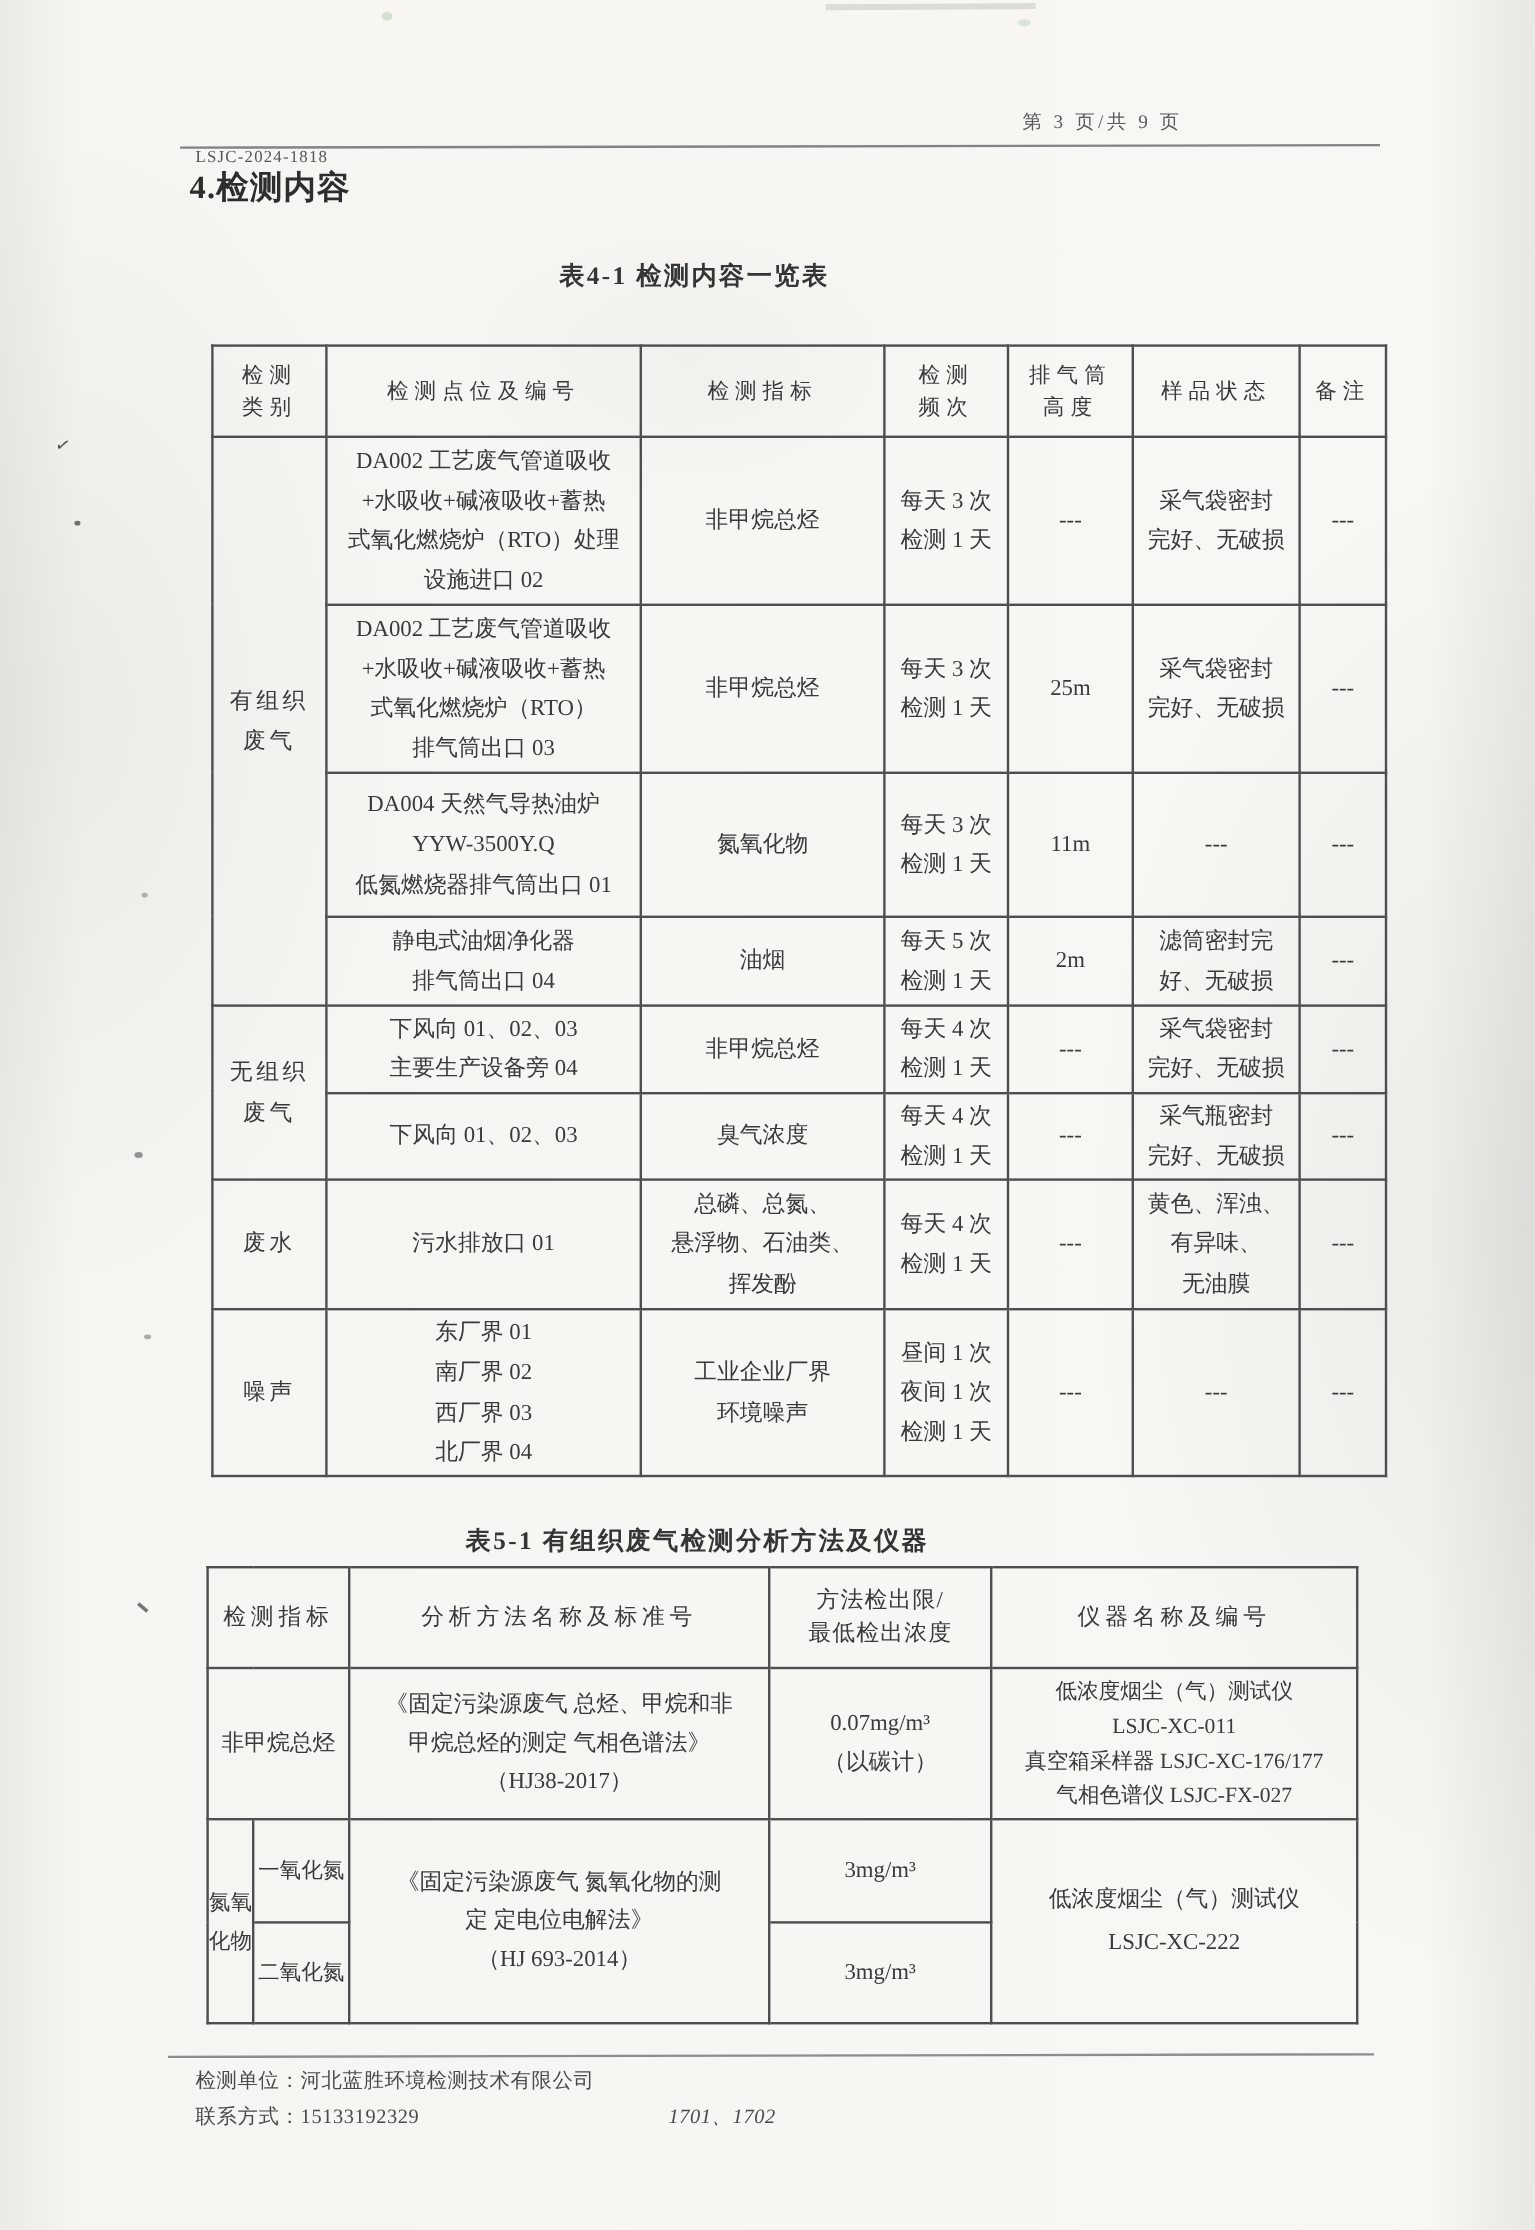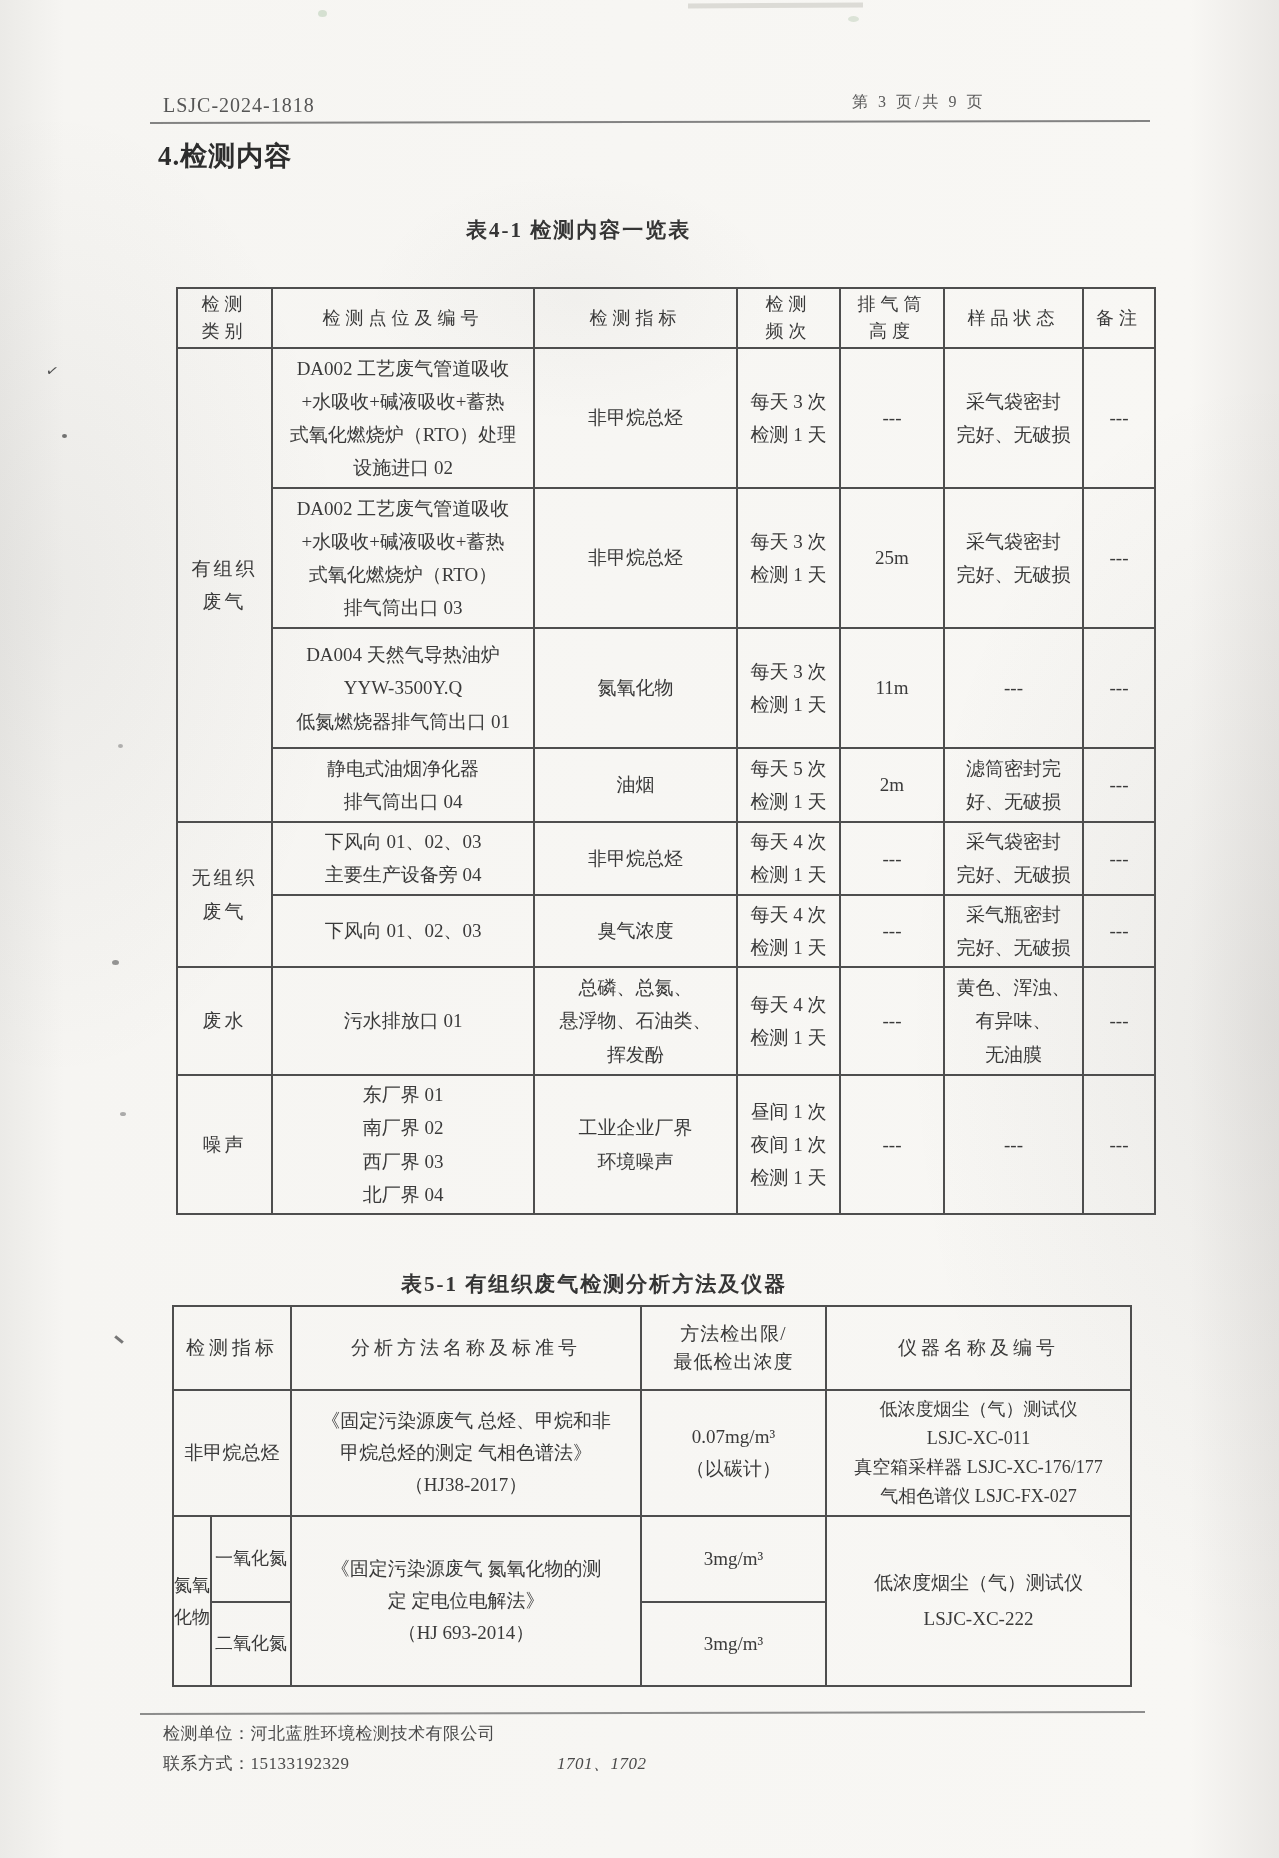--- a/index.html
+++ b/index.html
@@ -12,21 +12,21 @@
   #page{
     position:relative;width:1279px;height:1858px;overflow:hidden;
     background-image:
       radial-gradient(ellipse 420px 700px at 4% 32%, rgba(60,60,60,0.06), transparent 70%),
       radial-gradient(ellipse 500px 900px at 99% 55%, rgba(60,60,60,0.07), transparent 72%),
       radial-gradient(ellipse 300px 180px at 45% 16%, rgba(90,90,90,0.04), transparent 70%),
       linear-gradient(90deg,#ebeae7 0%,#f6f5f2 5%,#f8f7f4 93%,#e9e7e4 100%),
       linear-gradient(180deg,#eceae7 0%,#f6f5f2 2%,#f6f5f2 98%,#edebe8 100%);
   }
   .abs{position:absolute;}
-  .ref{font-size:20px;color:#555;letter-spacing:1px;}
+  .ref{font-size:14px;color:#555;letter-spacing:1px;margin-top:30px;}
   .pageinfo{font-size:16px;color:#5a5a5a;letter-spacing:3px;}
   .hline{height:2px;background:#6e6e6e;opacity:.85;transform:rotate(-0.12deg);}
   .sec-title{font-size:27px;font-weight:bold;color:#2d2d2d;letter-spacing:1px;}
   .tbl-caption{font-size:21px;font-weight:bold;color:#353535;letter-spacing:2px;}
   table{border-collapse:collapse;table-layout:fixed;background:transparent;}
   td,th{
     border:2px solid #4e4e4e;
     text-align:center;vertical-align:middle;
     white-space:pre-line;
     padding:2px 4px;
@@ -69,21 +69,21 @@
     <colgroup>
       <col style="width:95px">
         <col style="width:262px">
         <col style="width:203px">
       <col style="width:103px">
         <col style="width:104px">
         <col style="width:139px">
         <col style="width:72px">
     </colgroup>
     <tbody>
-        <tr style="height:60px">
+        <tr style="height:76px">
       <th>检测
 类别</th>
       <th>检测点位及编号</th>
       <th>检测指标</th>
       <th>检测
 频次</th>
       <th>排气筒
 高度</th>
       <th>样品状态</th>
       <th>备注</th>
@@ -186,21 +186,21 @@
       <td>昼间 1 次
 夜间 1 次
 检测 1 天</td>
       <td>---</td>
       <td>---</td>
       <td>---</td>
     </tr>
   </tbody>
     </table>
 
-  <div class="abs tbl-caption" style="left:388px;top:1270px;margin-left:13px;">表5-1  有组织废气检测分析方法及仪器</div>
+  <div class="abs tbl-caption" style="left:388px;top:1270px;">表5-1  有组织废气检测分析方法及仪器</div>
 
   <table class="abs t51" style="left:172px;top:1305px;width:958px;">
     <colgroup>
       <col style="width:38px">
         <col style="width:80px">
         <col style="width:350px">
       <col style="width:185px">
         <col style="width:305px">
     </colgroup>
     <tbody>

